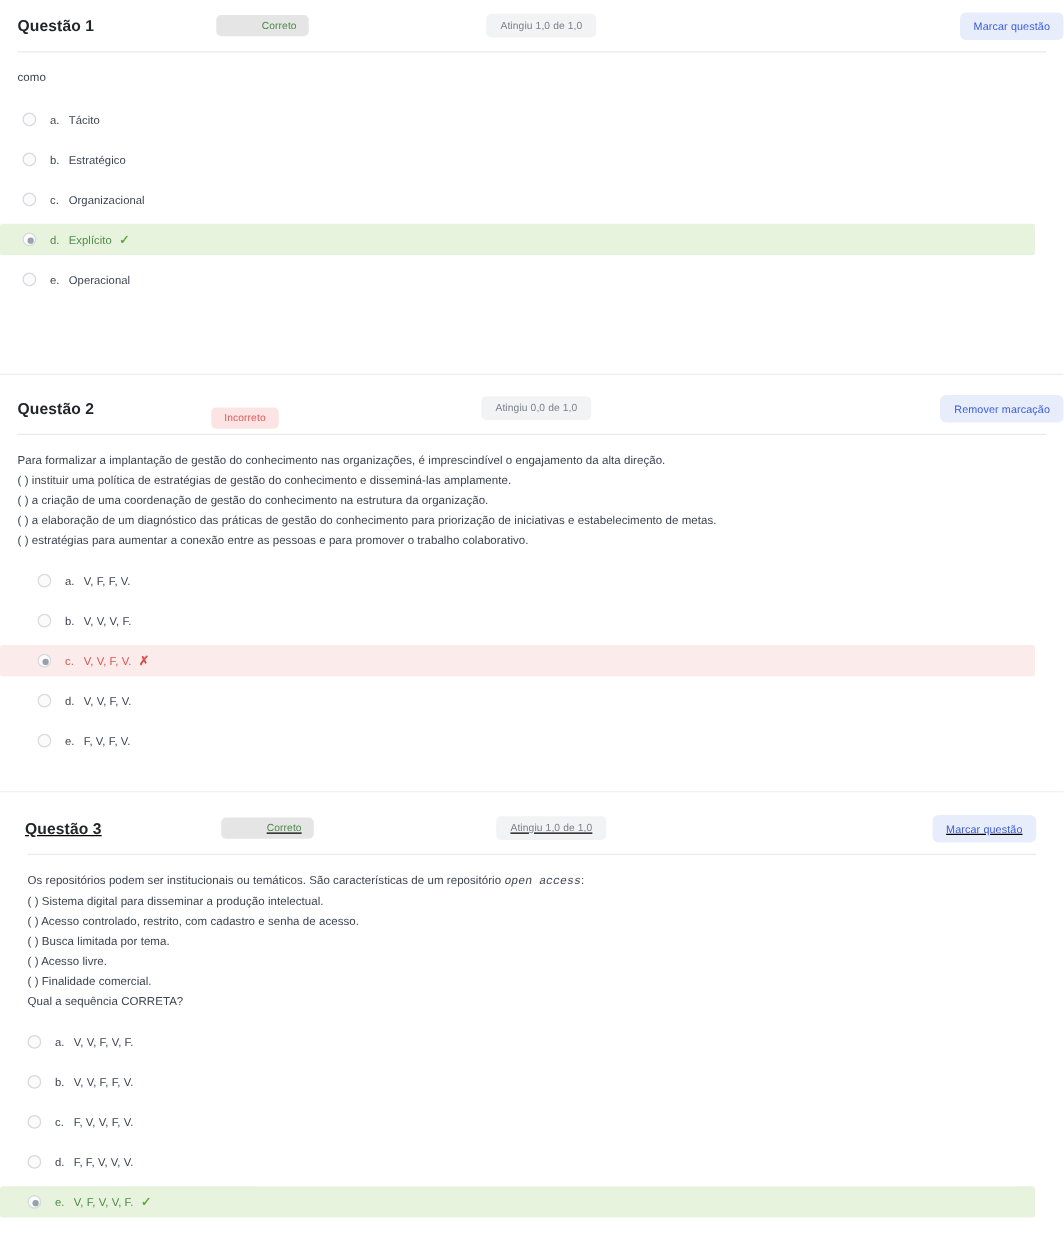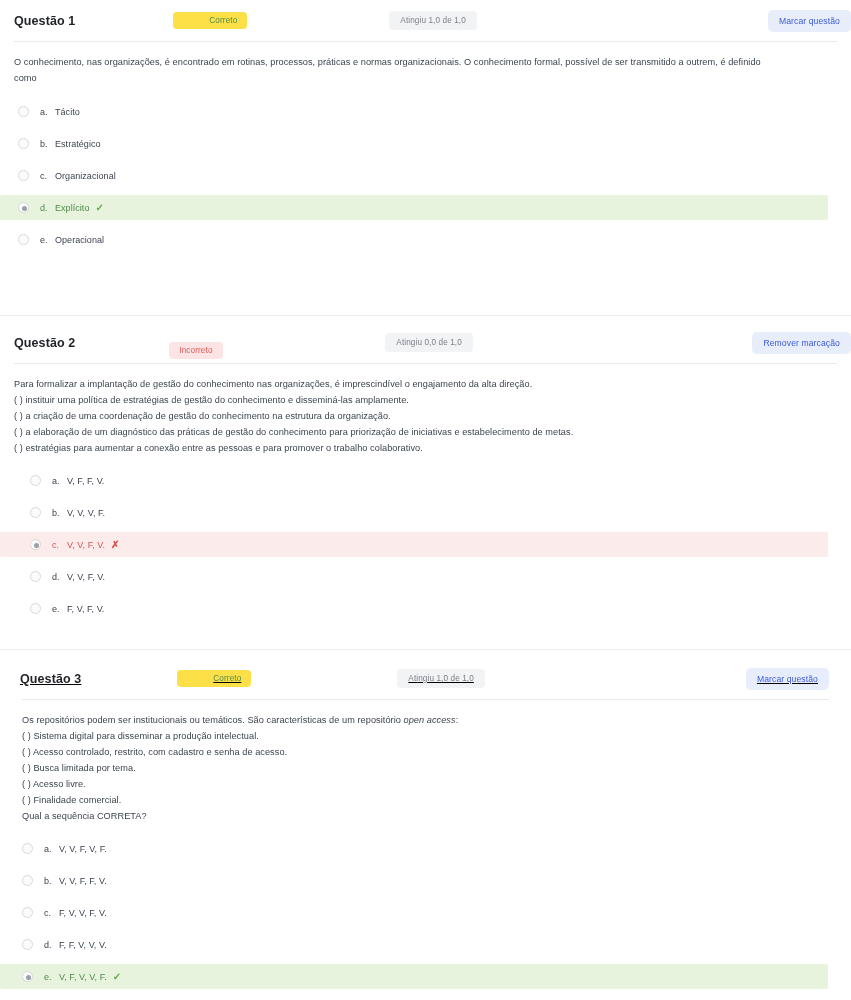--- a/index.html
+++ b/index.html
@@ -34,21 +34,21 @@
     white-space: nowrap;
   }
 
   .q-state {
     font-size: 8.2px;
     padding: 4px 10px 4px 10px;
     border-radius: 4px;
     white-space: nowrap;
     letter-spacing: .1px;
   }
-  .q-state.correct { background: #fde047; color: #4e8a4b; padding-left: 36px; }
+  .q-state.correct { background: #e5e5e5; color: #4e8a4b; padding-left: 36px; }
   .q-state.incorrect { background: #fde4e4; color: #e05a5a; margin-top: 16px; }
 
   .q-grade {
     font-size: 8.2px;
     color: #7a7f86;
     background: #f2f3f5;
     padding: 5px 11px;
     border-radius: 4px;
     white-space: nowrap;
     letter-spacing: .1px;
@@ -78,21 +78,21 @@
   .q-body {
     padding: 12px 14px 0 14px;
     font-size: 9.2px;
     line-height: 16px;
     color: #3c4450;
     letter-spacing: .05px;
   }
   .q-body.inset { padding-left: 22px; padding-right: 22px; }
   .q-body p { margin: 0; }
   .q-body .line { margin: 0; }
-  .q-body em { font-style: italic; }
+  .q-body em { font-style: italic; font-family: Liberation Mono, monospace; }
 
   .options { margin-top: 10px; }
   .option {
     display: flex;
     align-items: center;
     height: 25px;
     padding-left: 18px;
     font-size: 9px;
     color: #3c4450;
     letter-spacing: .05px;
@@ -164,21 +164,20 @@
         <div class="q-state correct">Correto</div>
       </div>
       <div class="hdr-grade-slot" style="margin-left:36px;">
         <div class="q-grade">Atingiu 1,0 de 1,0</div>
       </div>
       <div class="spacer-flex"></div>
       <button class="q-flag">Marcar questão</button>
     </div>
     <div class="divider" style="margin-top:6px;"></div>
     <div class="q-body">
-      <p class="line">O conhecimento, nas organizações, é encontrado em rotinas, processos, práticas e normas organizacionais. O conhecimento formal, possível de ser transmitido a outrem, é definido</p>
       <p class="line">como</p>
     </div>
     <div class="options" style="margin-top:13px;">
       <div class="option">
         <span class="radio"></span>
         <span class="opt-letter">a.</span>
         <span class="opt-text">Tácito</span>
       </div>
       <div class="opt-spacer"></div>
       <div class="option">

